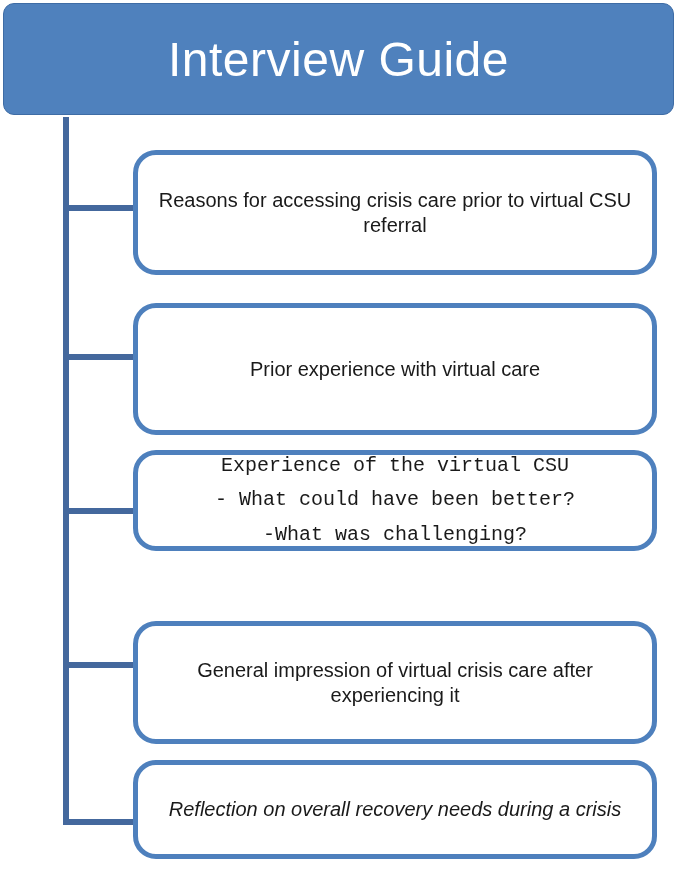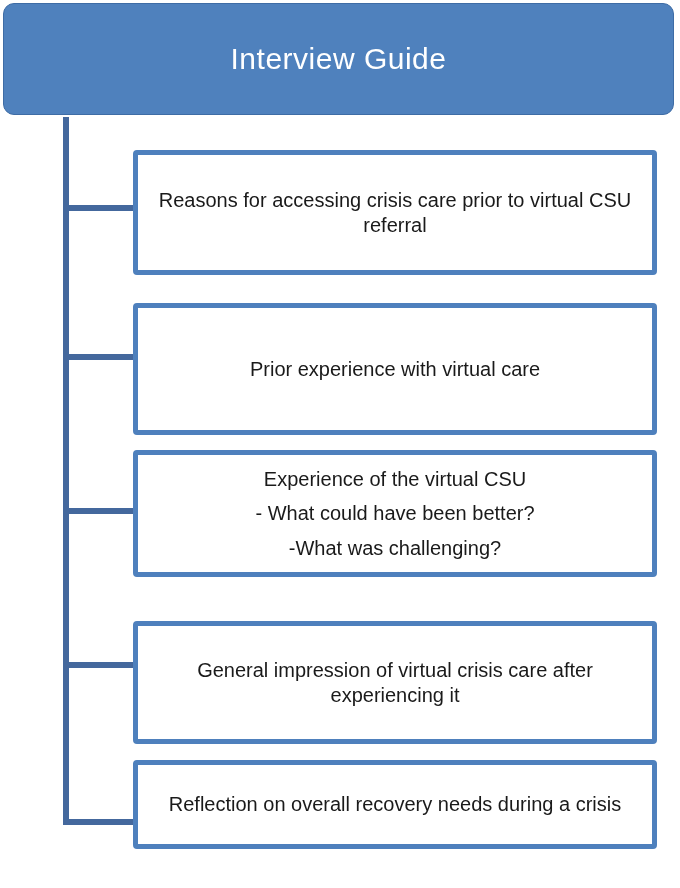--- a/index.html
+++ b/index.html
@@ -24,42 +24,42 @@
     left:3px;top:3px;
     width:671px;height:112px;
     background:var(--header-fill);
     border:1px solid var(--header-edge);
     border-radius:11px;
     display:flex;align-items:center;justify-content:center;
     box-sizing:border-box;
   }
   .header .title{
     color:var(--title-text);
-    font-size:30px;
+    font-size:48px;
     letter-spacing:0.5px;
     text-align:center;
   }
   .trunk{
     position:absolute;
     left:63px;top:117px;
     width:6px;height:708px;
     background:var(--connector);
   }
   .branch{
     position:absolute;
     left:63px;
     width:75px;height:6px;
     background:var(--connector);
   }
   .guide-box{
     position:absolute;
     left:133px;
     width:524px;
     border:5px solid var(--box-border);
-    border-radius:4px;
+    border-radius:23px;
     background:var(--bg);
     box-sizing:border-box;
     display:flex;flex-direction:column;
     align-items:center;justify-content:center;
     padding:6px 14px;
   }
   .guide-box p{
     margin:5px 0;
     font-size:20px;
     line-height:1.22;
@@ -81,25 +81,25 @@
     <div class="branch" style="top: 508px;"></div>
     <div class="branch" style="top: 662px;"></div>
     <div class="branch" style="top: 819px;"></div>
     <div id="boxes">
       <div class="guide-box" style="top: 150px; height: 125px;">
         <p>Reasons for accessing crisis care prior to virtual CSU referral</p>
       </div>
       <div class="guide-box" style="top: 303px; height: 132px;">
         <p>Prior experience with virtual care</p>
       </div>
-      <div class="guide-box" style="top: 450px; height: 127px;">
+      <div class="guide-box" style="top: 450px; height: 101px; font-family: Liberation Mono, monospace;">
         <p>Experience of the virtual CSU</p>
         <p>- What could have been better?</p>
         <p>-What was challenging?</p>
       </div>
       <div class="guide-box" style="top: 621px; height: 123px;">
         <p>General impression of virtual crisis care after experiencing it</p>
       </div>
-      <div class="guide-box" style="top: 760px; height: 89px;">
+      <div class="guide-box" style="top: 760px; height: 99px; font-style: italic;">
         <p>Reflection on overall recovery needs during a crisis</p>
       </div>
     </div>
 </div>
 
 </body></html>

